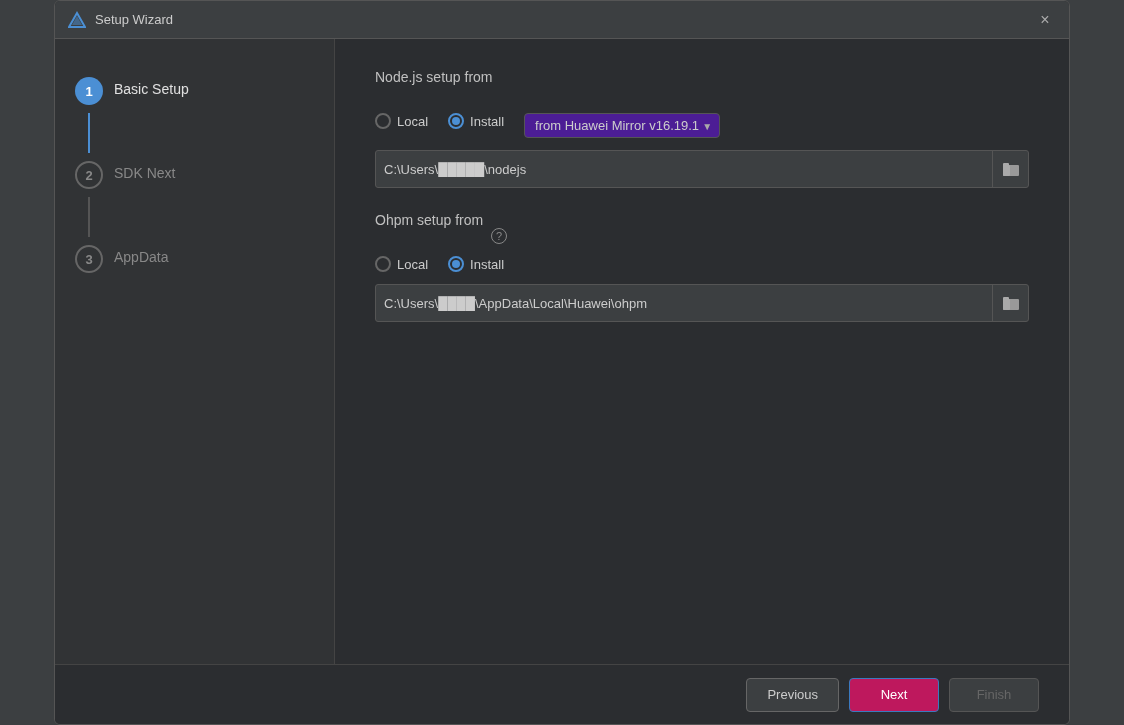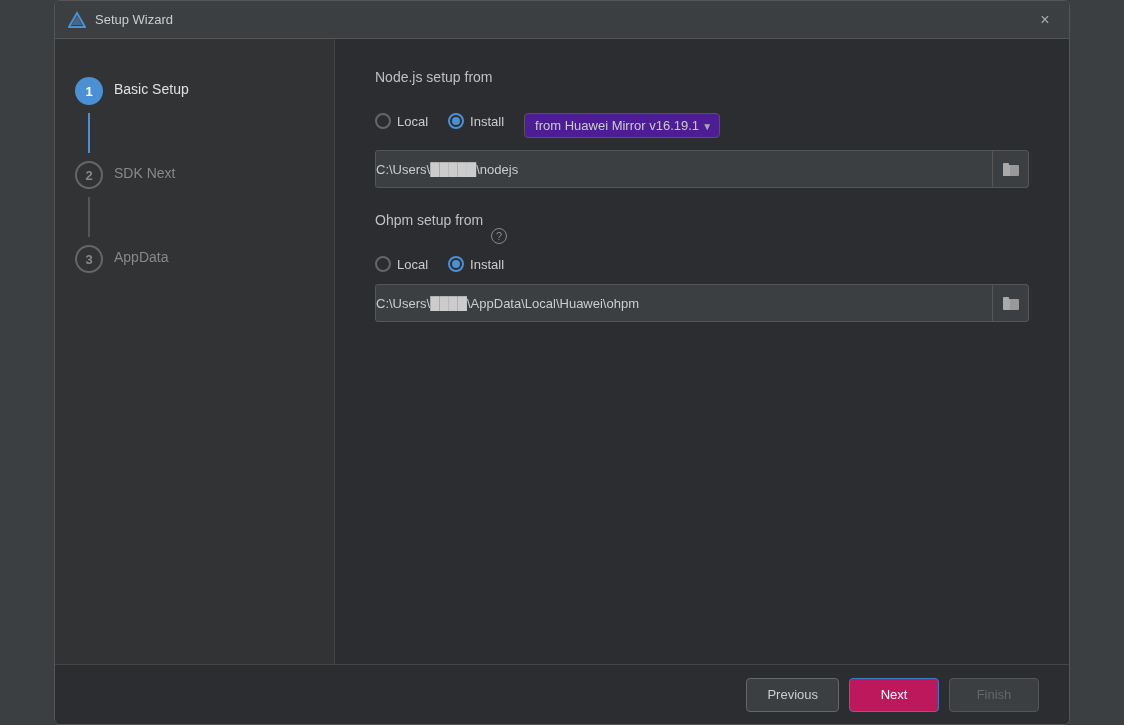--- a/index.html
+++ b/index.html
@@ -232,21 +232,21 @@
       border: 1px solid #555;
       border-radius: 3px;
       margin-bottom: 24px;
     }
 
     .path-input {
       flex: 1;
       background: transparent;
       border: none;
       color: #ccc;
-      padding: 8px 0;
+      padding: 8px 8px;
       font-size: 13px;
       outline: none;
     }
 
     .path-browse-btn {
       width: 36px;
       height: 36px;
       display: flex;
       align-items: center;
       justify-content: center;

